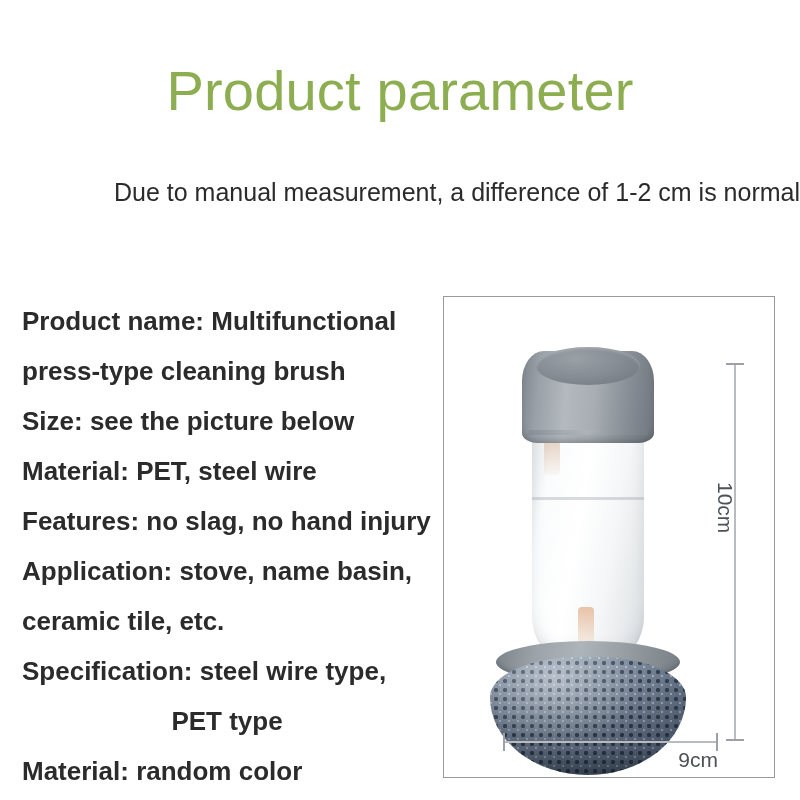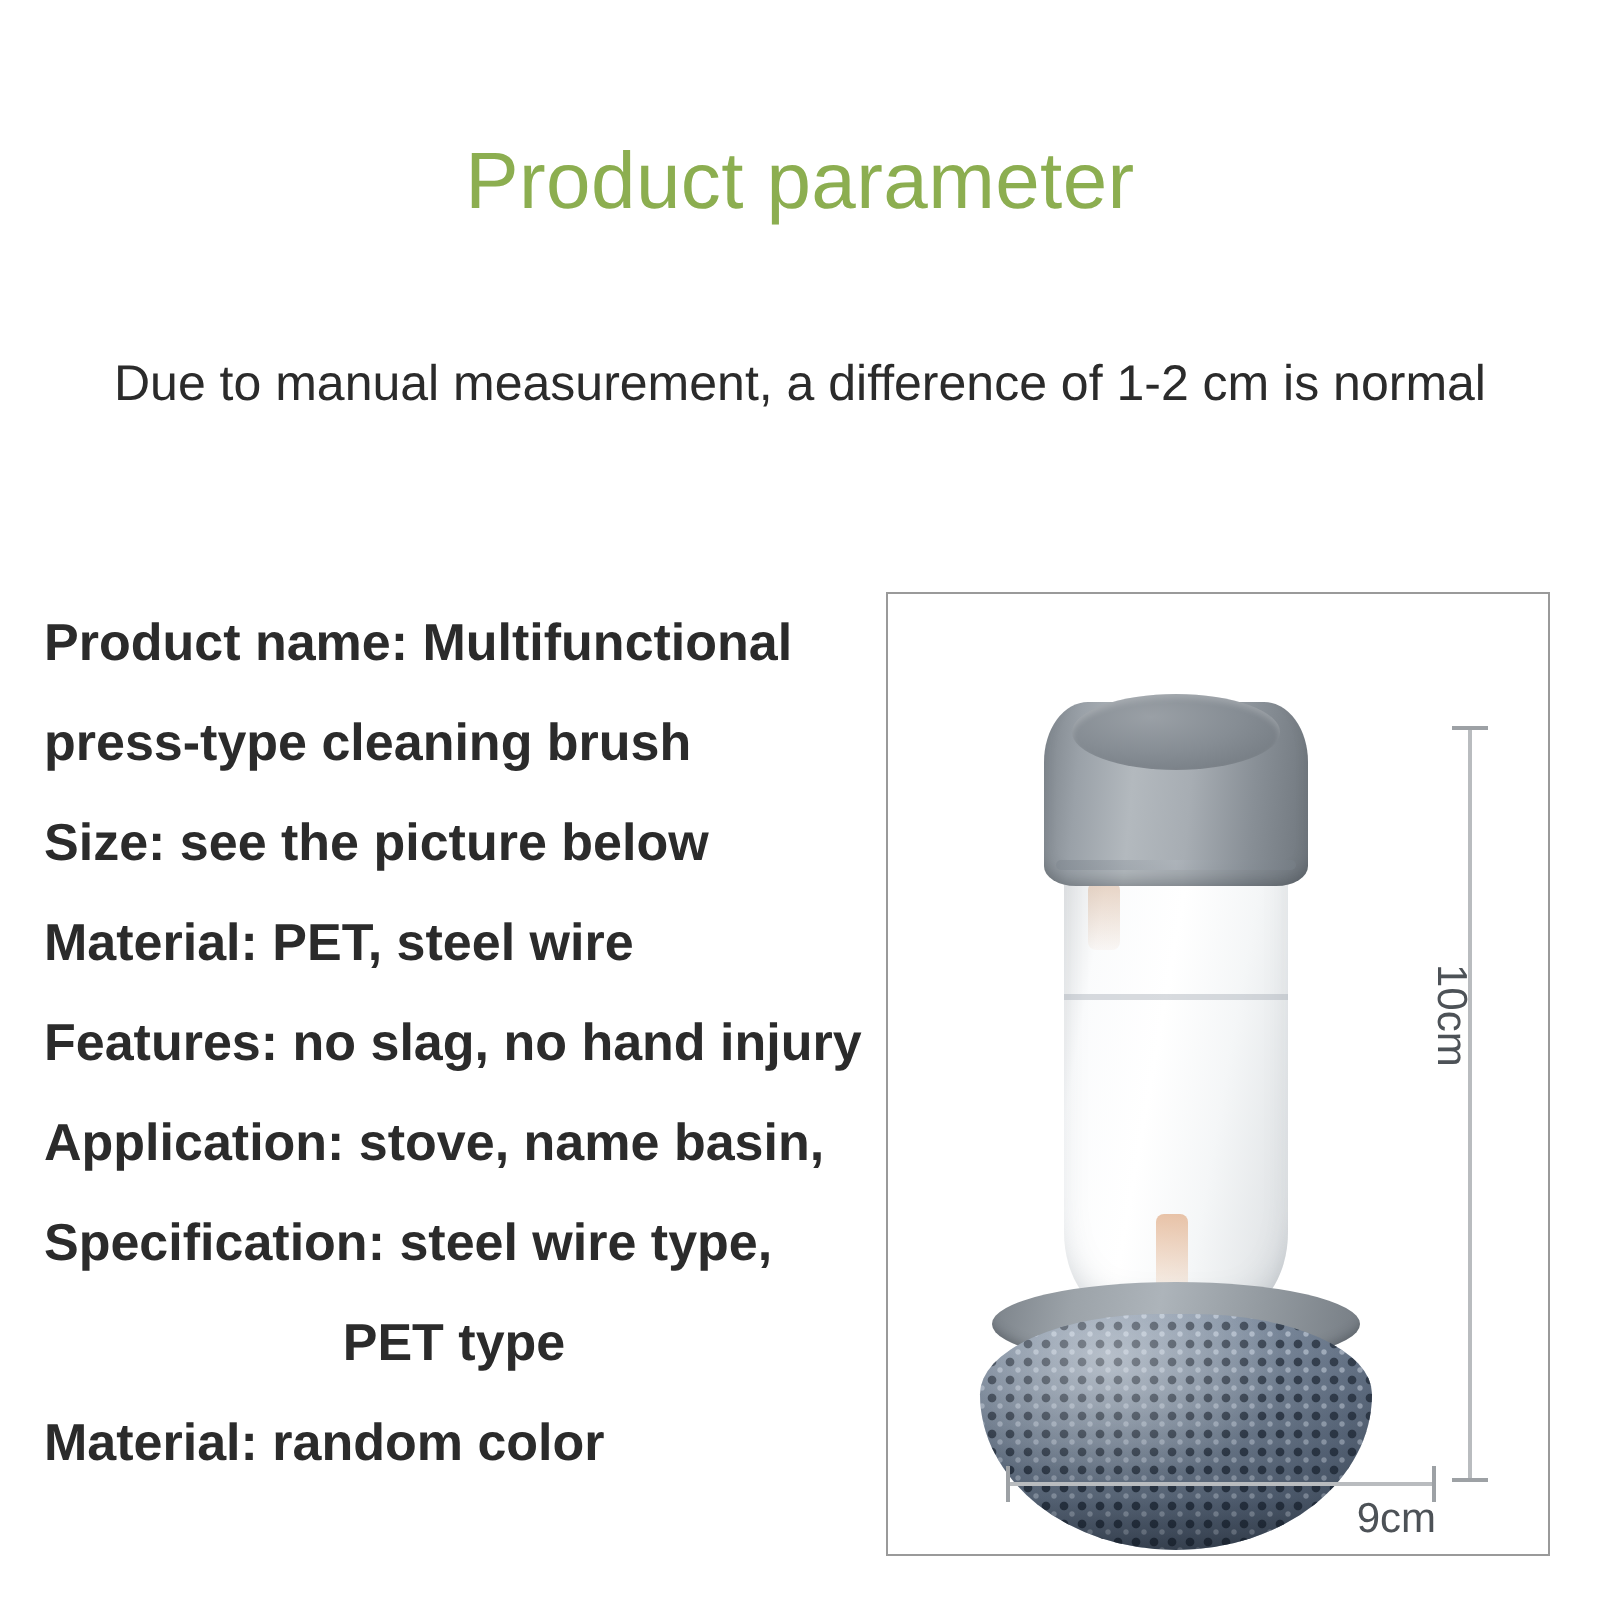--- a/index.html
+++ b/index.html
@@ -25,35 +25,35 @@
     background: #ffffff;
   }
 
   
   .title {
     position: absolute;
     left: 0;
     top: 62px;
     width: 800px;
     text-align: center;
-    font-size: 40px;
+    font-size: 56px;
     line-height: 58px;
     letter-spacing: 0.2px;
     color: #8cae50;
     font-weight: 400;
     white-space: nowrap;
   }
 
   
   .subtitle {
     position: absolute;
     left: 0;
     top: 176px;
     width: 800px;
-    text-align: center;
+    text-align: right;
     font-size: 25px;
     line-height: 32px;
     color: #2b2b2b;
     font-weight: 400;
     white-space: nowrap;
   }
 
   
   .spec-list {
     position: absolute;
@@ -304,20 +304,21 @@
 
   <div class="subtitle">Due to manual measurement, a difference of 1-2 cm is normal</div>
 
   <div class="spec-list">
     <div class="spec-line">Product name: Multifunctional</div>
     <div class="spec-line">press-type cleaning brush</div>
     <div class="spec-line">Size: see the picture below</div>
     <div class="spec-line">Material: PET, steel wire</div>
     <div class="spec-line">Features: no slag, no hand injury</div>
     <div class="spec-line">Application: stove, name basin,</div>
+    <div class="spec-line">ceramic tile, etc.</div>
     <div class="spec-line">Specification: steel wire type,</div>
     <div class="spec-line emph">PET type</div>
     <div class="spec-line">Material: random color</div>
   </div>
 
   <div class="product-panel">
     <div class="photo-stage">
 
       <div class="product">
 

